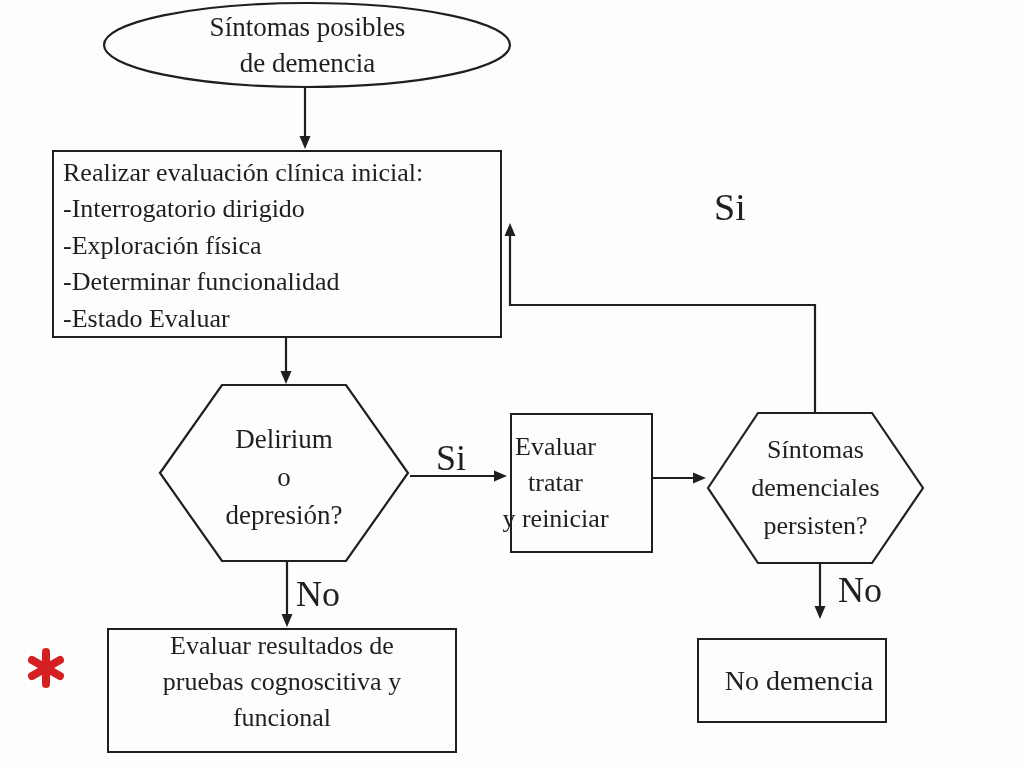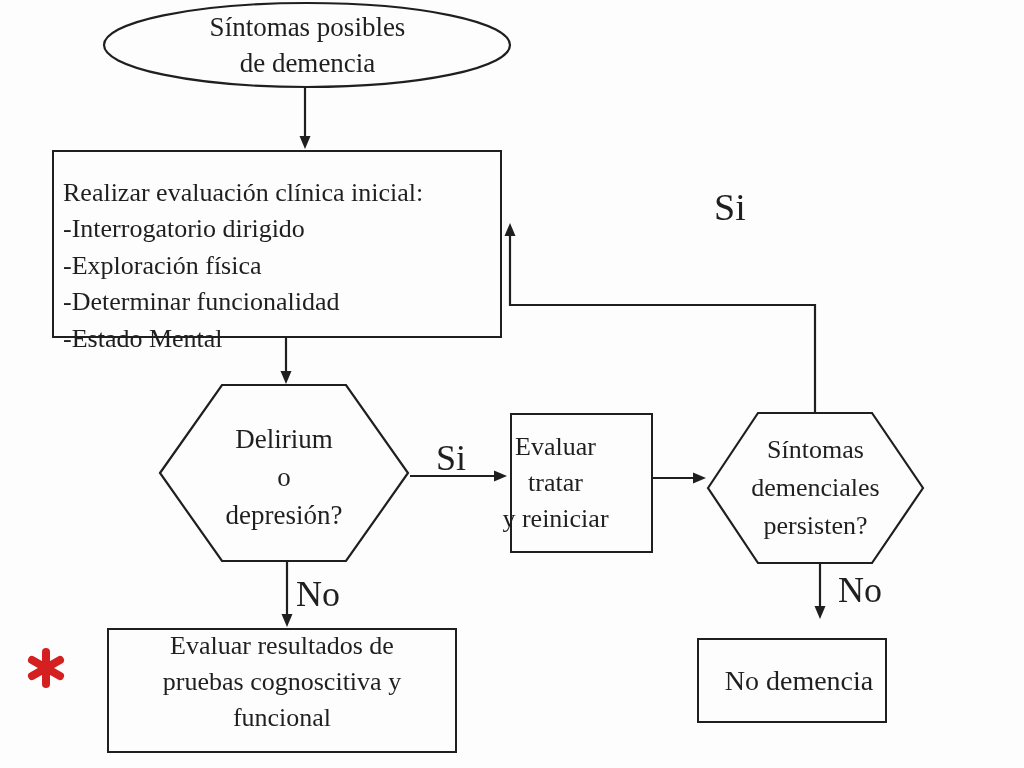--- a/index.html
+++ b/index.html
@@ -44,21 +44,20 @@
   .rect-initial {
     left: 52px;  top: 150px;  width: 450px; height: 188px;
   }
   .rect-initial-text {
     left: 52px;  top: 150px;  width: 450px; height: 188px;
     align-items: flex-start;
     text-align: left;
     padding: 4px 0 0 11px;
     font-size: 26px;
     line-height: 36.5px;
-    margin-top: 20px;
   }
   .ellipse-text {
     left: 105px; top: 0px; width: 405px; height: 90px;
     font-size: 27px;
     line-height: 36px;
   }
   .hex1-text {
     left: 160px; top: 385px; width: 248px; height: 178px;
     font-size: 27px;
     line-height: 38px;
@@ -149,21 +148,21 @@
     <div class="line">Síntomas posibles</div>
     <div class="line">de demencia</div>
   </div>
 
   <div class="node-rect rect-initial"></div>
   <div class="node-text rect-initial-text">
     <div class="line">Realizar evaluación clínica inicial:</div>
     <div class="line">-Interrogatorio dirigido</div>
     <div class="line">-Exploración física</div>
     <div class="line">-Determinar funcionalidad</div>
-    <div class="line">-Estado Mental</div>
+    <div class="line">-Estado Evaluar</div>
   </div>
 
   <div class="node-text hex1-text">
     <div class="line">Delirium</div>
     <div class="line">o</div>
     <div class="line">depresión?</div>
   </div>
 
   <div class="node-rect rect-treat"></div>
   <div class="node-text rect-treat-text">

